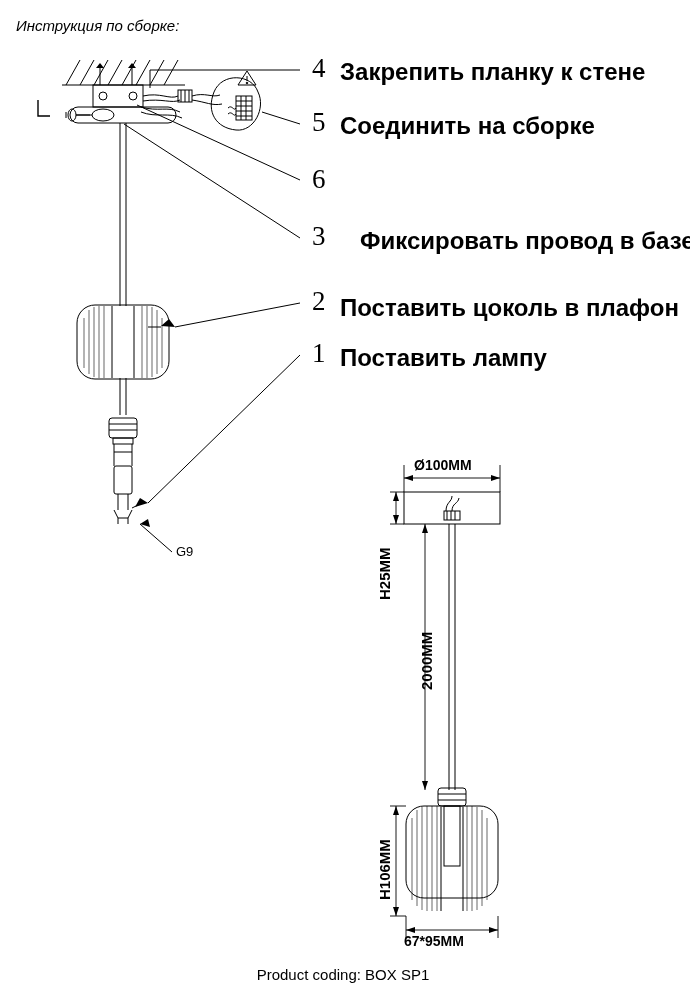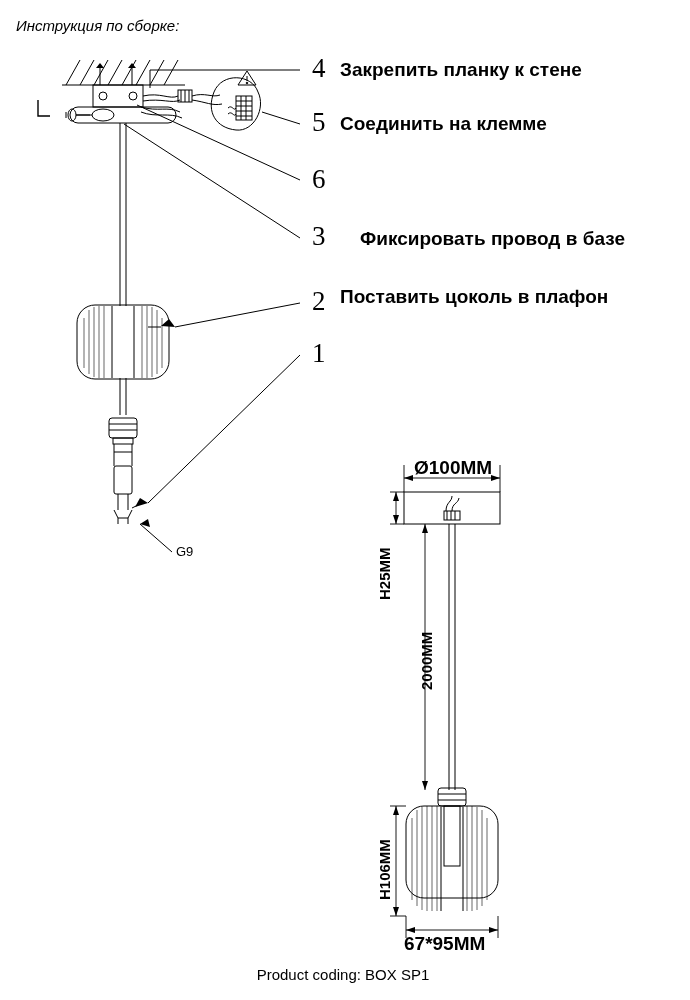--- a/index.html
+++ b/index.html
@@ -37,28 +37,28 @@
     left: 16px;
     top: 18px;
     font-size: 15px;
     font-style: italic;
   }
   .stepnum {
     font-family: "Liberation Serif", serif;
     font-size: 27px;
   }
   .steplabel {
-    font-size: 19px;
+    font-size: 24px;
     font-weight: bold;
   }
   .g9 {
     font-size: 13px;
   }
   .dim {
-    font-size: 19px;
+    font-size: 14px;
     font-weight: bold;
   }
   .dim-v {
     font-size: 15px;
     font-weight: bold;
     transform-origin: left top;
     transform: rotate(-90deg);
   }
   .coding {
     font-size: 15px;
@@ -283,31 +283,32 @@
 
     </g>
   </svg>
 
   <div class="txt title">Инструкция по сборке:</div>
 
   <div class="txt stepnum" style="left:312px; top:55px;">4</div>
   <div class="txt steplabel" style="left:340px; top:60px;">Закрепить планку к стене</div>
 
   <div class="txt stepnum" style="left:312px; top:109px;">5</div>
-  <div class="txt steplabel" style="left:340px; top:114px;">Соединить на клемме</div>
+  <div class="txt steplabel" style="left:340px; top:114px;">Соединить на сборке</div>
 
   <div class="txt stepnum" style="left:312px; top:166px;">6</div>
 
   <div class="txt stepnum" style="left:312px; top:223px;">3</div>
   <div class="txt steplabel" style="left:340px; top:229px;margin-left:20px;">Фиксировать провод в базе</div>
 
   <div class="txt stepnum" style="left:312px; top:288px;">2</div>
-  <div class="txt steplabel" style="left:340px; top:287px;text-align:right;">Поставить цоколь в плафон</div>
+  <div class="txt steplabel" style="left:340px; top:296px;text-align:right;">Поставить цоколь в плафон</div>
 
   <div class="txt stepnum" style="left:312px; top:340px;">1</div>
+  <div class="txt steplabel" style="left:340px; top:346px;">Поставить лампу</div>
 
   <div class="txt g9" style="left:176px; top:545px;">G9</div>
 
   <div class="txt dim" style="left:414px; top:458px;">Ø100MM</div>
   <div class="txt dim-v" style="left:377px; top:600px;">H25MM</div>
   <div class="txt dim-v" style="left:419px; top:690px;">2000MM</div>
   <div class="txt dim-v" style="left:377px; top:900px;">H106MM</div>
   <div class="txt dim" style="left:404px; top:934px;">67*95MM</div>
 
   <div class="txt coding" style="top:967px;">Product coding: BOX SP1</div>

